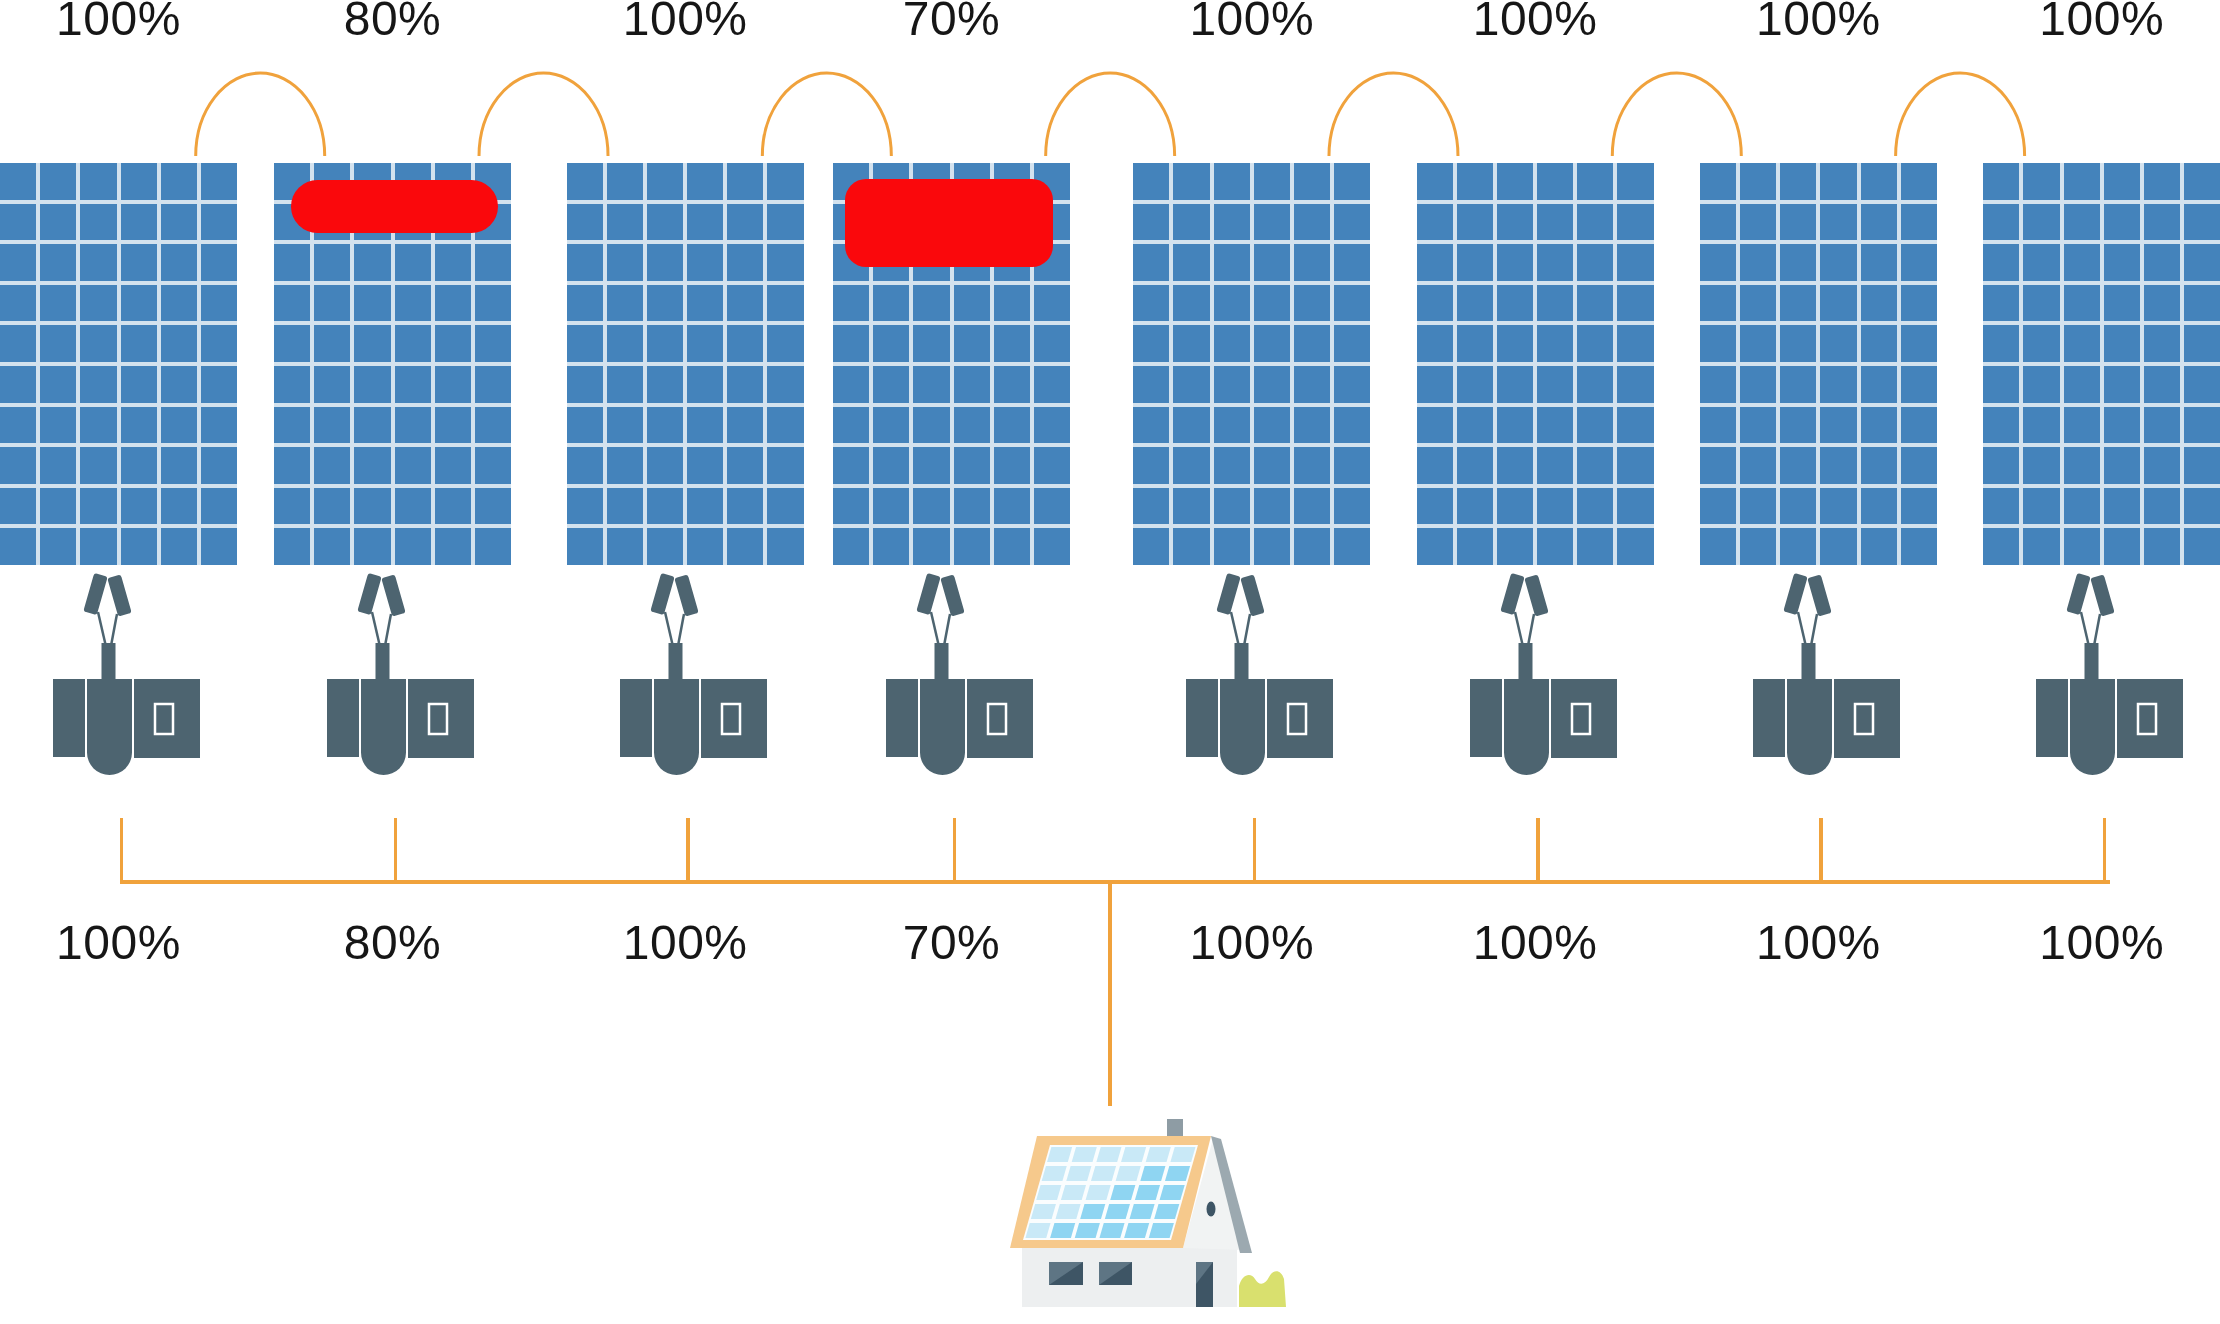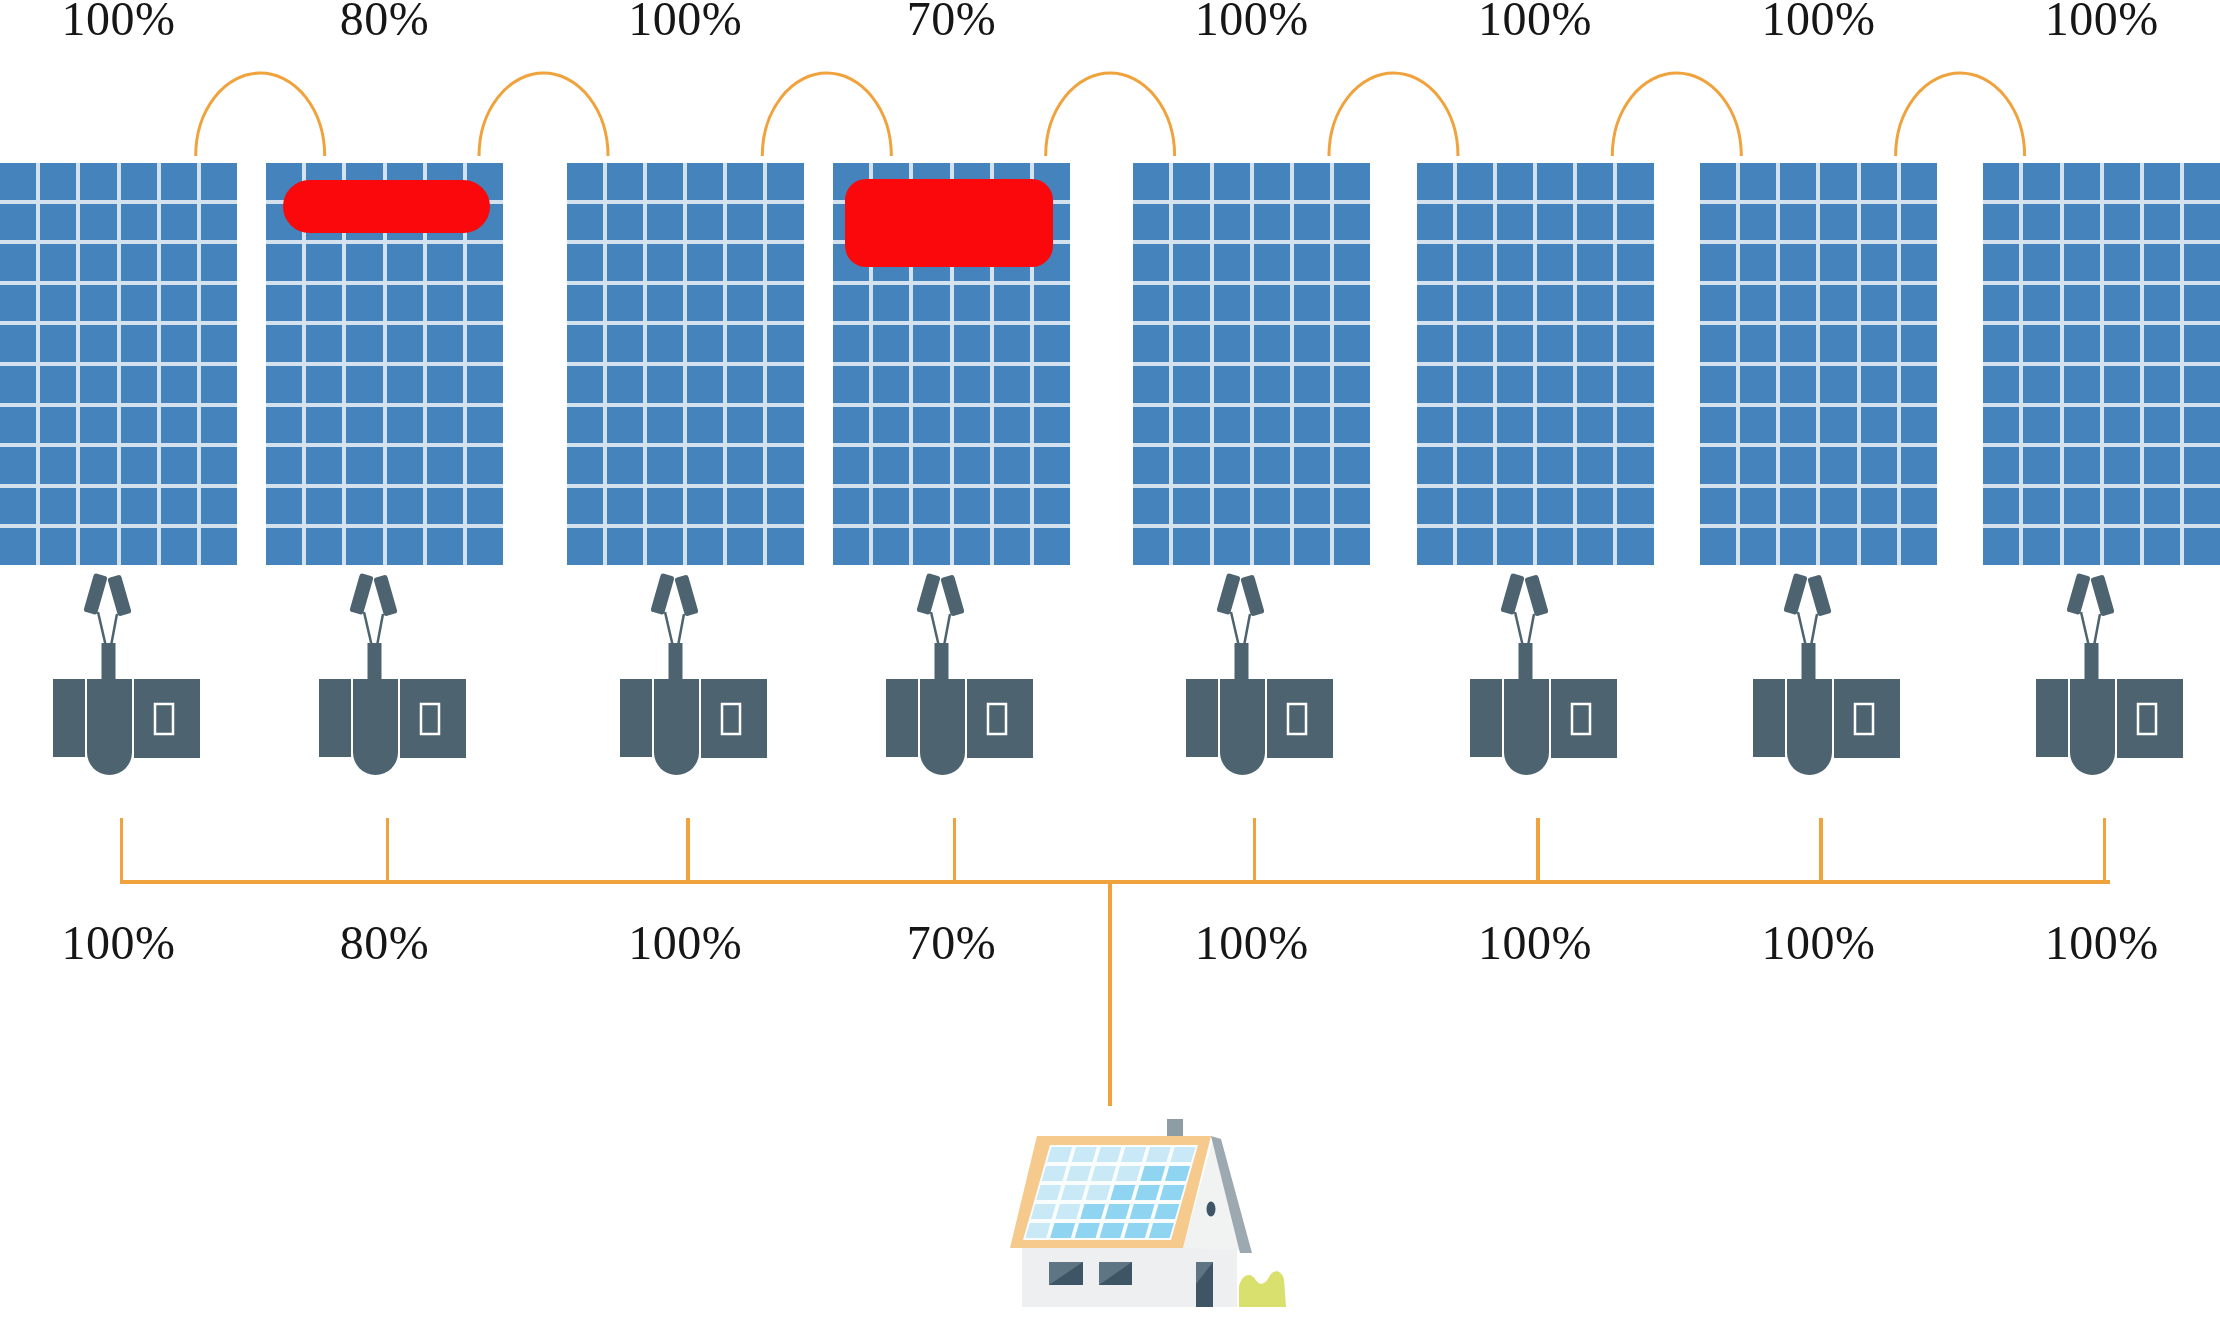--- a/index.html
+++ b/index.html
@@ -16,21 +16,21 @@
     --gable:#F1F3F3;
     --trim:#9CA9B0;
     --dark:#3E5565;
     --dark-hi:#5E7584;
     --chimney:#8E9CA4;
     --bush:#D9E06E;
   }
   html,body{margin:0;padding:0;background:#FFFFFF;}
   #stage{
     position:relative;width:2220px;height:1324px;overflow:hidden;background:#FFFFFF;
-    font-family:Liberation Serif, serif;
+    font-family:Liberation Sans, sans-serif;
   }
   .unit{position:absolute;top:0;width:237px;height:1000px;}
   .top-label,.bottom-label{
     position:absolute;left:0;width:237px;text-align:center;
     font-size:48px;line-height:48px;font-weight:500;color:var(--label-text);
     letter-spacing:0.5px;white-space:nowrap;
   }
   .top-label{top:-5px;}
   .bottom-label{top:919px;}
   .panel-grid{
@@ -196,21 +196,21 @@
       <path class="wire" d="M117 54 L110 91"></path>
       <rect x="101.5" y="83" width="14" height="37"></rect>
       <rect x="53" y="119" width="32" height="78"></rect>
       <path class="solid" d="M87 119 h45 v73.5 a22.5 22.5 0 0 1 -45 0 Z"></path>
       <rect x="134" y="119" width="66" height="79"></rect>
       <rect class="inv-label" x="155" y="144" width="18" height="30"></rect>
     </svg>
     <div class="stub"></div>
     <div class="bottom-label">100%</div>
   </div>
-    <div class="unit" style="left: 266px;">
+    <div class="unit" style="left: 274px;">
     <div class="top-label">80%</div>
     <div class="panel-grid">
         <div></div>
         <div></div>
         <div></div>
         <div></div>
         <div></div>
         <div></div>
         <div></div>
         <div></div>

